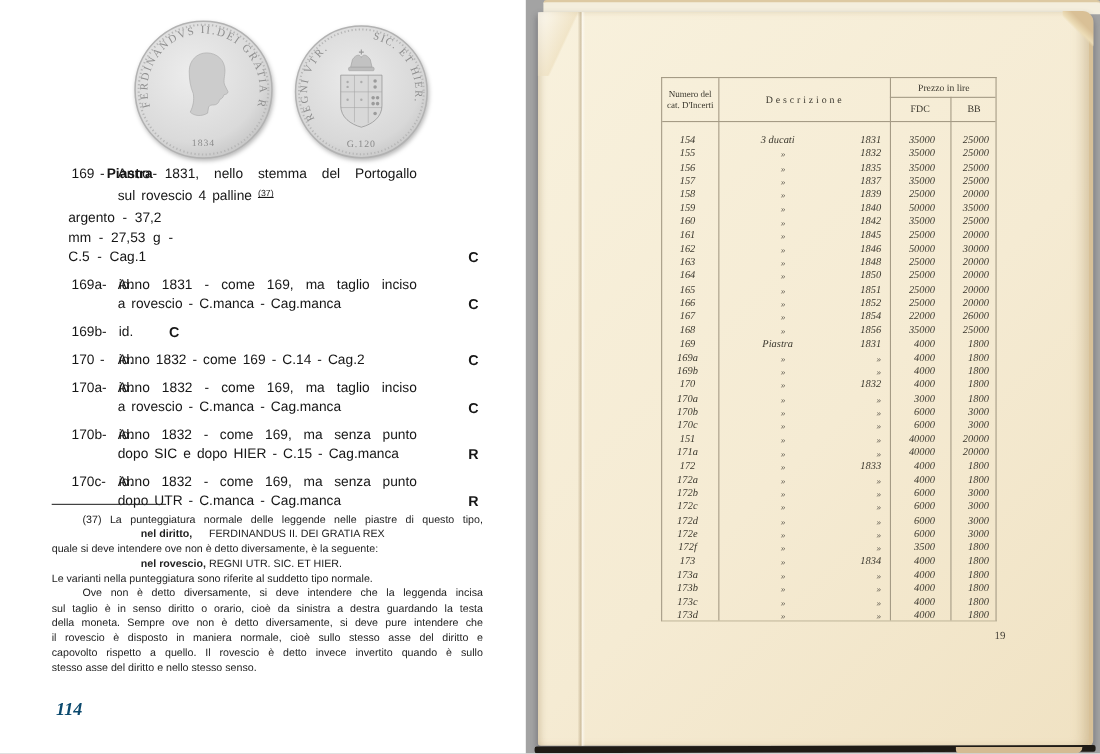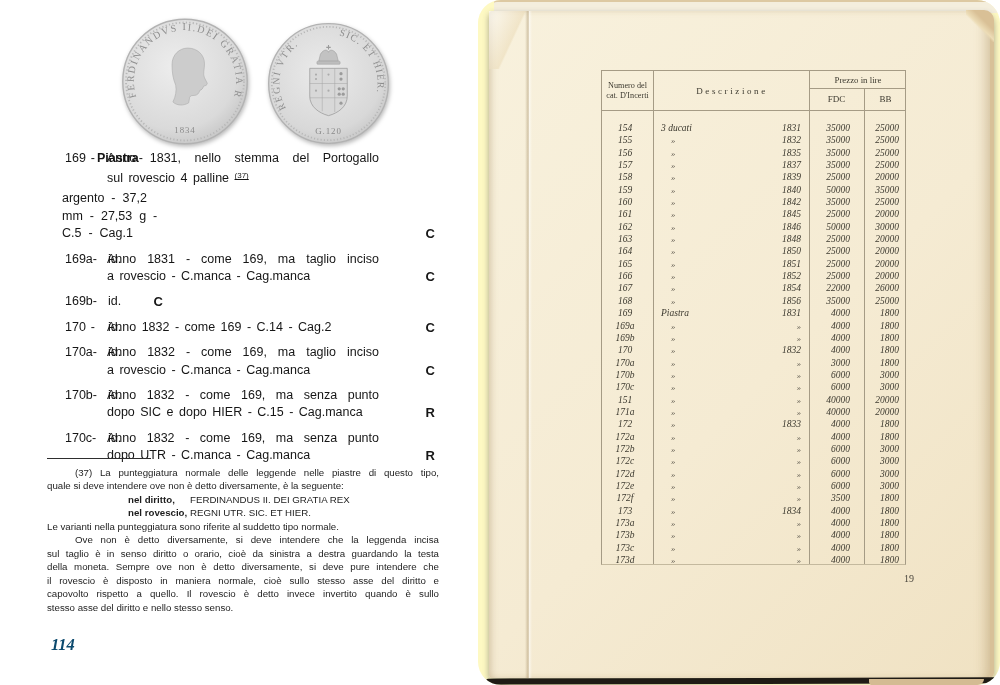--- a/index.html
+++ b/index.html
@@ -35,21 +35,21 @@
   .fn-line.indent { text-indent:28px; }
   .fn-line.just { text-align:justify; text-align-last:justify; }
   .fn-line.inset { padding-left:81px; display:flex; }
   .fn-bold { font-weight:bold; min-width:62px; display:inline-block; }
 
   .pg-left { position:absolute; left:51px; top:635px; font-family:"Liberation Serif", serif;
              font-style:italic; font-weight:bold; font-size:16.5px; color:#0c4a6e; }
 
   
   .photo { position:absolute; left:478px; top:0; width:522px; height:685px;
-           background:#fef9c3; overflow:hidden;border-radius:23px; }
+           background:#a3a3a3; overflow:hidden; }
   .top-edge { position:absolute; left:16px; top:0; width:506px; height:13px;
               background:#f4eedd; border-top:2px solid #ddc9a2; border-radius:3px 3px 0 0; }
   .page { position:absolute; left:11px; top:11px; width:505px; height:667px;
           background:linear-gradient(135deg,#f8f1dd 0%, #f5ebd3 55%, #f0e2c3 100%);
           border-right:4px solid #d8c198;
           border-radius:3px 10px 5px 3px;
           box-shadow: inset 5px 0 7px -3px rgba(140,110,60,0.30),
                       inset -10px 0 12px -6px rgba(150,115,60,0.35),
                       0 3px 6px rgba(60,60,70,0.45); }
   .page::after { content:''; position:absolute; left:-3px; right:-6px; bottom:-6px; height:6px;
@@ -78,21 +78,21 @@
   .th { position:absolute; display:flex; align-items:center; justify-content:center; text-align:center; }
   .th-c1 { left:0; top:0; width:51px; height:39px; flex-direction:column; font-size:8.2px; line-height:9.6px; }
   .th-c2 { left:51px; top:0; width:156px; height:39px; font-size:9px; letter-spacing:2.6px; padding-left:2px; }
   .th-price { left:207px; top:0; width:98px; height:17px; font-size:8.8px; }
   .th-fdc { left:207px; top:17px; width:55px; height:22px; font-size:9px;text-align:right; }
   .th-bb  { left:262px; top:17px; width:43px; height:22px; font-size:9px; }
   .t-body { position:absolute; left:0; top:47px; width:305px; padding-top:4px;font-style:italic; }
   .t-row { display:grid; grid-template-columns:51px 100px 56px 55px 43px;
            height:12.35px; line-height:12.35px; font-size:9.5px; }
   .c-num  { text-align:center; padding-right:5px; }
-  .c-desc { padding-left:8px; }
+  .c-desc { padding-left:8px;text-align:center; }
   .c-year { text-align:right; padding-right:8px; }
   .c-fdc  { text-align:right; padding-right:14px; }
   .c-bb   { text-align:right; padding-right:8px; }
   .ditto  { font-size:8.5px; color:#555046; }
   span.c-desc.ditto { padding-left:18px; }
 
   .pg-right { position:absolute; left:408px; top:562px; width:24px; text-align:center;
               font-family:"Liberation Serif", serif; font-size:10px; color:#4a463d; }
 
   .coin text { font-family:"Liberation Serif", serif; }
@@ -258,25 +258,25 @@
             <div class="line just">Anno 1832 - come 169, ma senza punto</div>
             <div class="line">dopo UTR - C.manca - Cag.manca</div>
           </div>
           <div class="e-rar">R</div>
         </div>
       </div>
 
     <div class="fn-rule"></div>
     <div class="footnote" id="footnote">
         <div class="fn-line indent just">(37) La punteggiatura normale delle leggende nelle piastre di questo tipo,</div>
-        <div class="fn-line">quale si deve intendere ove non è detto diversamente, è la seguente:</div>
         <div class="fn-line inset">
           <span class="fn-bold">nel diritto,</span>
           <span>FERDINANDUS II. DEI GRATIA REX</span>
         </div>
+        <div class="fn-line">quale si deve intendere ove non è detto diversamente, è la seguente:</div>
         <div class="fn-line inset">
           <span class="fn-bold">nel rovescio,</span>
           <span>REGNI UTR. SIC. ET HIER.</span>
         </div>
         <div class="fn-line">Le varianti nella punteggiatura sono riferite al suddetto tipo normale.</div>
         <div class="fn-line indent just">Ove non è detto diversamente, si deve intendere che la leggenda incisa</div>
         <div class="fn-line just">sul taglio è in senso diritto o orario, cioè da sinistra a destra guardando la testa</div>
         <div class="fn-line just">della moneta. Sempre ove non è detto diversamente, si deve pure intendere che</div>
         <div class="fn-line just">il rovescio è disposto in maniera normale, cioè sullo stesso asse del diritto e</div>
         <div class="fn-line just">capovolto rispetto a quello. Il rovescio è detto invece invertito quando è sullo</div>

